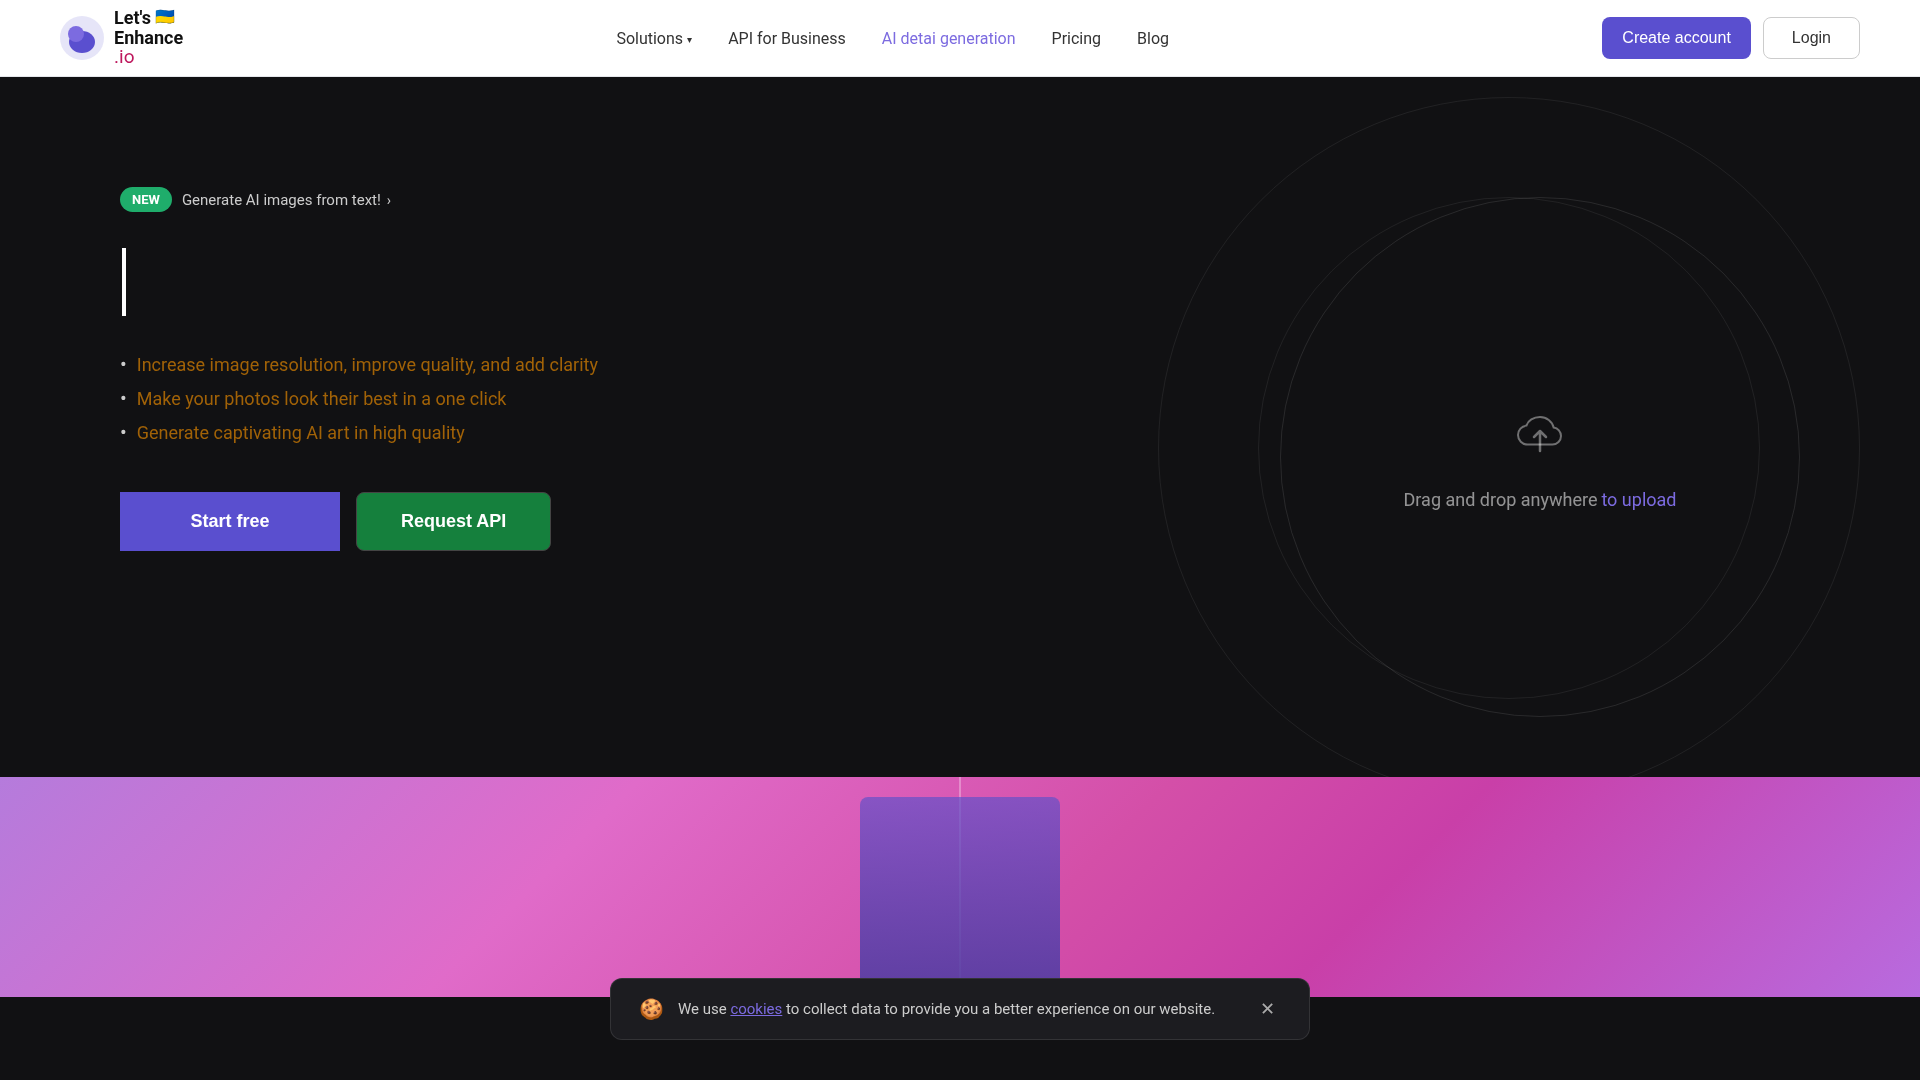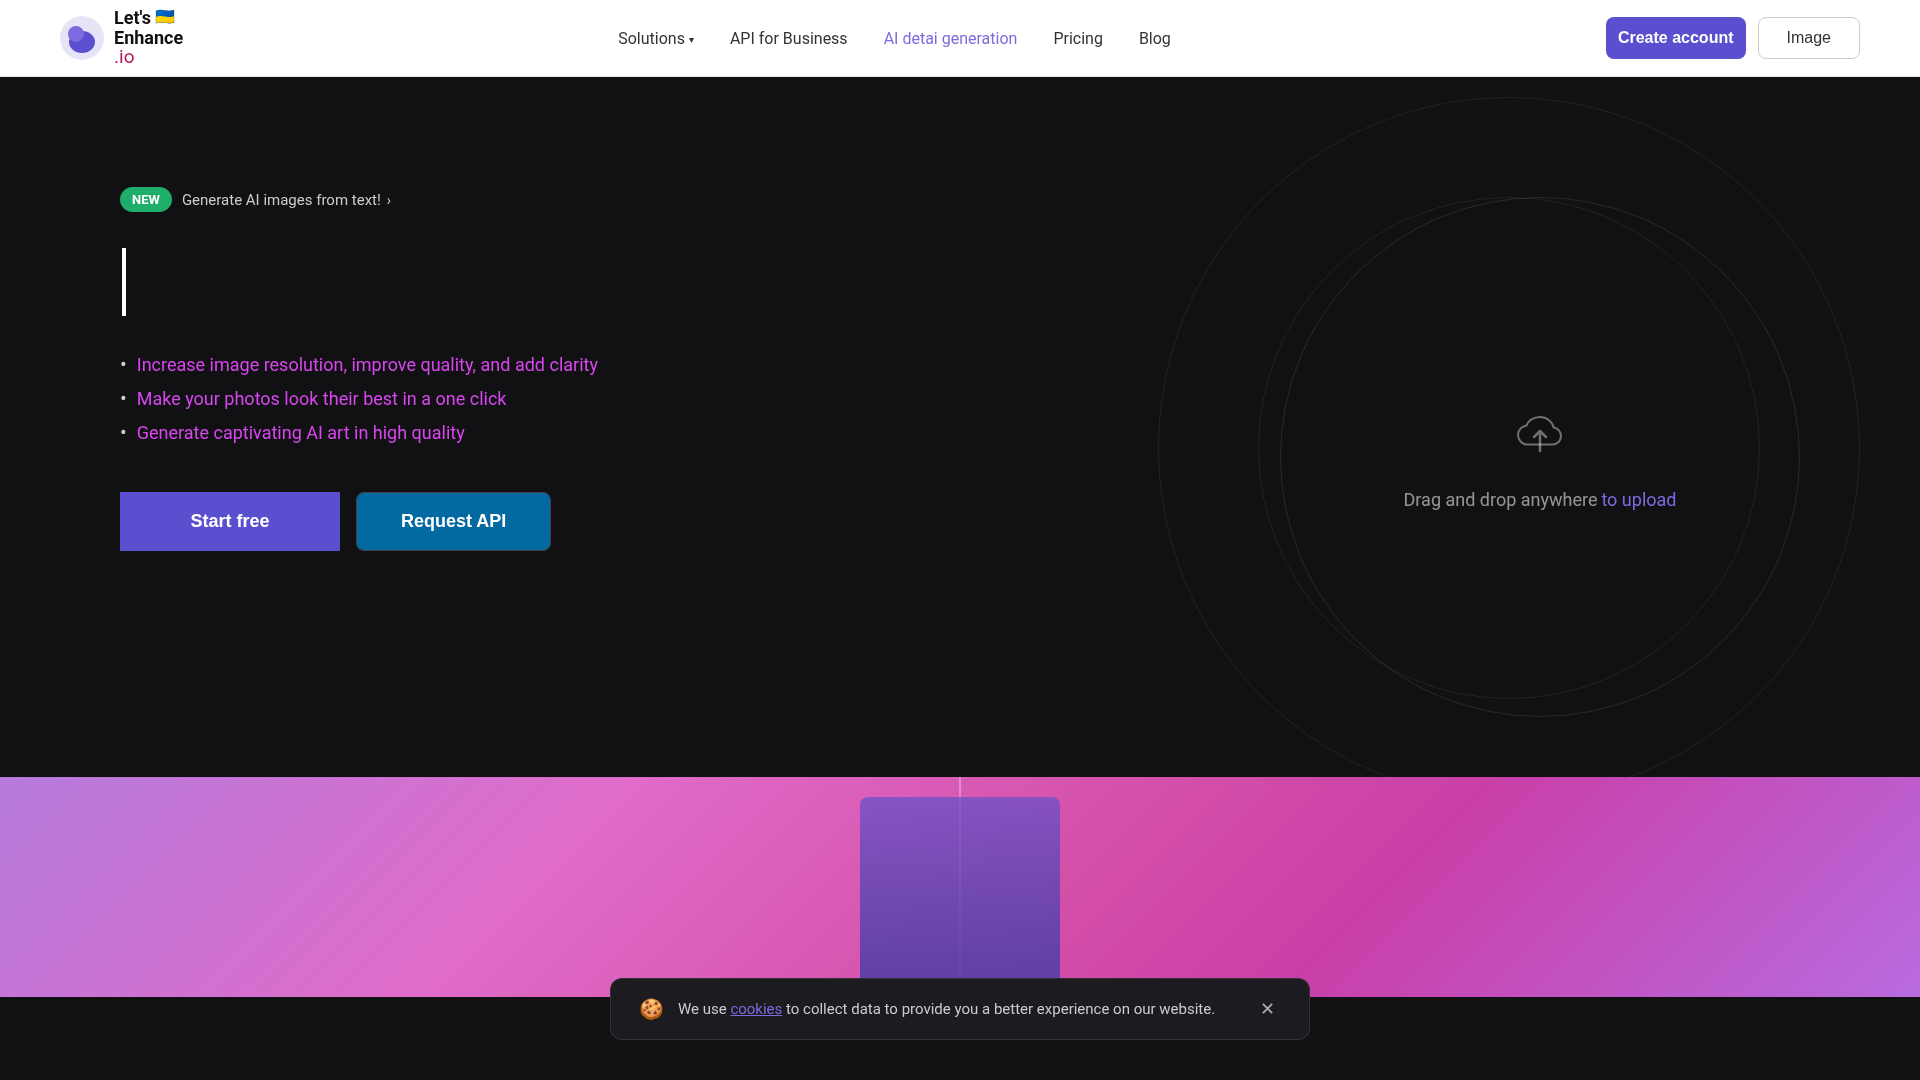--- a/index.html
+++ b/index.html
@@ -96,23 +96,23 @@
       display: flex;
       align-items: center;
       gap: 12px;
     }
 
     .btn-create {
       background: #5a4fcf;
       color: #fff;
       border: none;
       border-radius: 8px;
-      padding: 12px 12px;
+      padding: 12px 20px;
       font-size: 16px;
-      font-weight: 700;
+      font-weight: 400;
       cursor: pointer;
     }
 
     .btn-login {
       background: #fff;
       color: #333;
       border: 1.5px solid #ccc;
       border-radius: 8px;
       padding: 11px 28px;
       font-size: 16px;
@@ -208,21 +208,21 @@
       margin-left: 2px;
     }
 
     .hero-bullets {
       list-style: none;
       margin-bottom: 48px;
     }
 
     .hero-bullets li {
       font-size: 18px;
-      color: #d946ef;
+      color: #a16207;
       margin-bottom: 10px;
       display: flex;
       align-items: center;
       gap: 10px;
     }
 
     .hero-bullets li::before {
       content: '•';
       color: #ccc;
       font-size: 20px;
@@ -239,21 +239,21 @@
       border: none;
       border-radius: 0;
       padding: 18px 52px;
       font-size: 18px;
       font-weight: 600;
       cursor: pointer;
       min-width: 220px;
     }
 
     .btn-request-api {
-      background: #0369a1;
+      background: #15803d;
       color: #fff;
       border: 1.5px solid #444;
       border-radius: 8px;
       padding: 18px 44px;
       font-size: 18px;
       font-weight: 600;
       cursor: pointer;
     }
 
     
@@ -408,21 +408,21 @@
     <a class="nav-link">
       <span>Pricing</span>
     </a>
     <a class="nav-link">
       <span>Blog</span>
     </a>
   </nav>
 
   <div class="nav-actions">
     <button class="btn-create">Create account</button>
-    <button class="btn-login">Image</button>
+    <button class="btn-login">Login</button>
   </div>
 </nav>
 
 <section class="hero">
   <div class="hero-left">
     <div class="new-badge-row">
       <span class="new-badge">NEW</span>
       <span class="new-badge-text">
         <span>Generate AI images from text!</span>
         <span class="arrow">›</span>

